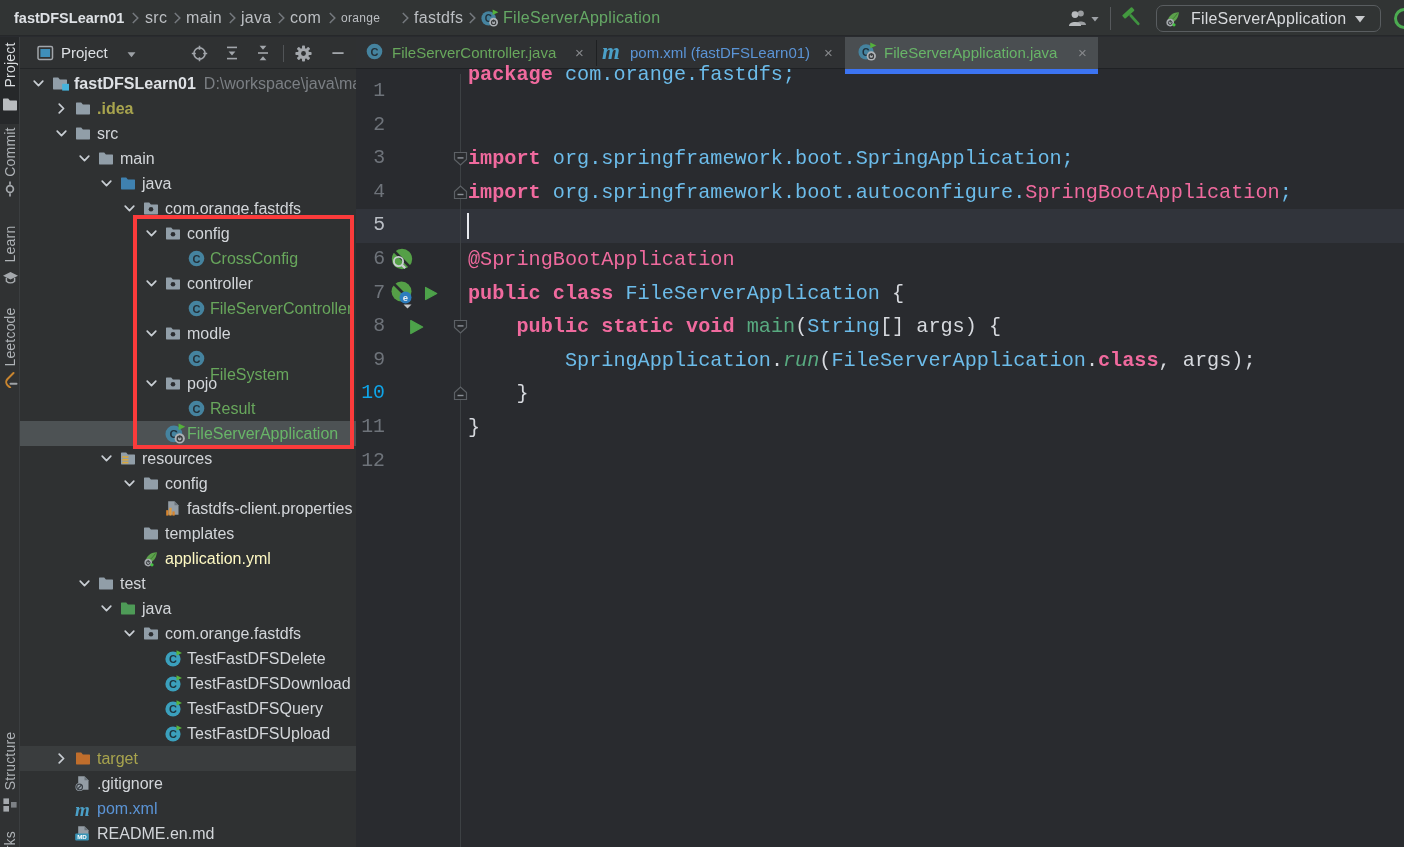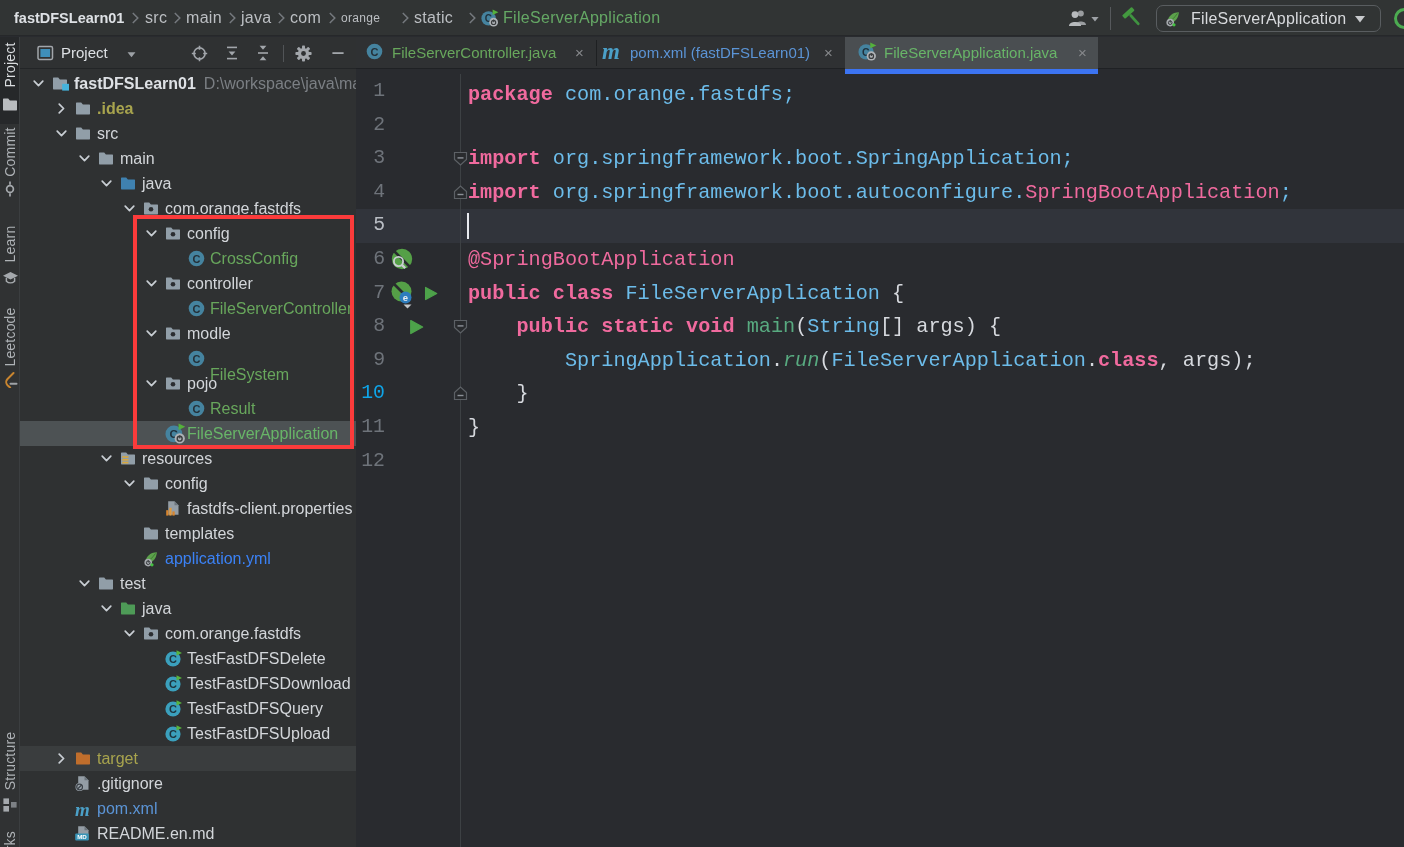--- a/index.html
+++ b/index.html
@@ -14,21 +14,21 @@
 .mth{color:#58aa80}
 .mti{color:#58aa80;font-style:italic}
 </style></head><body>
 <div class="abs" style="left:0;top:0;width:1404px;height:36px;background:#313434;border-bottom:1px solid #26282a"></div>
 <div class="abs" style="left:14px;top:0;height:36px;line-height:36px;font-size:14.5px;letter-spacing:0;color:#dee1e5;font-weight:bold">fastDFSLearn01</div>
 <div class="abs" style="left:145px;top:0;height:36px;line-height:36px;font-size:16px;letter-spacing:.3px;color:#bcbfc3;font-weight:normal">src</div>
 <div class="abs" style="left:186px;top:0;height:36px;line-height:36px;font-size:16px;letter-spacing:.3px;color:#bcbfc3;font-weight:normal">main</div>
 <div class="abs" style="left:241px;top:0;height:36px;line-height:36px;font-size:16px;letter-spacing:.3px;color:#bcbfc3;font-weight:normal">java</div>
 <div class="abs" style="left:290px;top:0;height:36px;line-height:36px;font-size:16px;letter-spacing:.3px;color:#bcbfc3;font-weight:normal">com</div>
 <div class="abs" style="left:341px;top:0;height:36px;line-height:36px;font-size:12px;letter-spacing:.3px;color:#bcbfc3;font-weight:normal">orange</div>
-<div class="abs" style="left:414px;top:0;height:36px;line-height:36px;font-size:16px;letter-spacing:.3px;color:#bcbfc3;font-weight:normal">static</div>
+<div class="abs" style="left:414px;top:0;height:36px;line-height:36px;font-size:16px;letter-spacing:.3px;color:#bcbfc3;font-weight:normal">fastdfs</div>
 <div class="abs" style="left:503px;top:0;height:36px;line-height:36px;font-size:16px;letter-spacing:.3px;color:#65a865;font-weight:normal">FileServerApplication</div>
 <div class="ico" style="left:131px;top:11px"><svg width="9" height="14" viewBox="0 0 9 14">
       <path d="M1.8 2 L6.8 7 L1.8 12" stroke="#75797e" stroke-width="1.5" fill="none"></path>
     </svg></div>
 <div class="ico" style="left:173px;top:11px"><svg width="9" height="14" viewBox="0 0 9 14">
       <path d="M1.8 2 L6.8 7 L1.8 12" stroke="#75797e" stroke-width="1.5" fill="none"></path>
     </svg></div>
 <div class="ico" style="left:228px;top:11px"><svg width="9" height="14" viewBox="0 0 9 14">
       <path d="M1.8 2 L6.8 7 L1.8 12" stroke="#75797e" stroke-width="1.5" fill="none"></path>
     </svg></div>
@@ -289,21 +289,21 @@
         </svg></div>
       <div class="trow" style="left:165px;top:521px"><span style="color:#d3d6da;font-weight:normal">templates</span></div>
       <div class="ico" style="left:143px;top:550px"><svg width="17" height="17" viewBox="0 0 17 17">
           <path d="M2.3 13.8 C2.3 7 7 2.3 13.9 2.3 C13.4 9.2 8.8 13.8 2.3 13.8 z" fill="#5ca14b"></path>
           <path d="M3.5 13 C6.5 10.5 9.5 7.5 12.5 3.5" stroke="#3e7a33" stroke-width="1" fill="none"></path>
           <circle cx="5.2" cy="12.6" r="3.8" fill="#a6aaae"></circle>
           <circle cx="5.2" cy="12.7" r="1.8" fill="none" stroke="#34373a" stroke-width="1"></circle>
           <rect x="4.8" y="10.3" width="0.9" height="2.3" fill="#34373a"></rect>
           <circle cx="9" cy="14.8" r="1.6" fill="#43c240"></circle>
         </svg></div>
-      <div class="trow" style="left:165px;top:546px"><span style="color:#3b82f6;font-weight:normal">application.yml</span></div>
+      <div class="trow" style="left:165px;top:546px"><span style="color:#fef9c3;font-weight:normal">application.yml</span></div>
       <div class="ico" style="left:77px;top:576px"><svg width="15" height="15" viewBox="0 0 15 15">
           <path d="M3.2 5.2 L7.5 9.6 L11.8 5.2" stroke="#c9ced4" stroke-width="1.7" fill="none" stroke-linecap="round" stroke-linejoin="round"></path>
         </svg></div>
       <div class="ico" style="left:98px;top:575px"><svg width="17" height="16" viewBox="0 0 17 16">
           <path d="M1 13.8V3.1c0-.3.25-.6.6-.6h4.6l1.7 1.9h6.5c.35 0 .6.25.6.6v8.8c0 .35-.25.6-.6.6H1.6c-.35 0-.6-.25-.6-.6z" fill="#919ea8"></path>
         </svg></div>
       <div class="trow" style="left:120px;top:571px"><span style="color:#d3d6da;font-weight:normal">test</span></div>
       <div class="ico" style="left:99px;top:601px"><svg width="15" height="15" viewBox="0 0 15 15">
           <path d="M3.2 5.2 L7.5 9.6 L11.8 5.2" stroke="#c9ced4" stroke-width="1.7" fill="none" stroke-linecap="round" stroke-linejoin="round"></path>
         </svg></div>
@@ -438,20 +438,20 @@
     </svg></div>
 <div class="ico" style="left:453px;top:319px"><svg width="15" height="15" viewBox="0 0 15 15">
       <path d="M1.5 1.5 h12 v7 l-6 5.5 l-6 -5.5 z" fill="#292b2e" stroke="#5d6166" stroke-width="1.2"></path>
       <rect x="4.5" y="6.2" width="6" height="1.4" fill="#8b9097"></rect>
     </svg></div>
 <div class="ico" style="left:453px;top:386px"><svg width="15" height="15" viewBox="0 0 15 15">
       <path d="M1.5 13.5 h12 v-7 l-6 -5.5 l-6 5.5 z" fill="#292b2e" stroke="#5d6166" stroke-width="1.2"></path>
       <rect x="4.5" y="8.8" width="6" height="1.4" fill="#8b9097"></rect>
     </svg></div>
 <div class="abs" style="left:467px;top:213px;width:2px;height:26px;background:#e8eaee"></div>
-<div class="code" style="top:78px"><span class="kw">package</span><span class="cy"> com.orange.fastdfs;</span></div>
+<div class="code" style="top:58px"><span class="kw">package</span><span class="cy"> com.orange.fastdfs;</span></div>
 <div class="code" style="top:142.3px"><span class="kw">import</span><span class="cy"> org.springframework.boot.SpringApplication;</span></div>
 <div class="code" style="top:175.8px"><span class="kw">import</span><span class="cy"> org.springframework.boot.autoconfigure.</span><span class="pk">SpringBootApplication</span><span class="cy">;</span></div>
 <div class="code" style="top:243.0px"><span class="pk">@SpringBootApplication</span></div>
 <div class="code" style="top:276.6px"><span class="kw">public class</span><span class="cy"> FileServerApplication</span> {</div>
 <div class="code" style="top:310.2px">    <span class="kw">public static void</span> <span class="mth">main</span>(<span class="cy">String</span>[] args) {</div>
 <div class="code" style="top:343.7px">        <span class="cy">SpringApplication</span>.<span class="mti">run</span>(<span class="cy">FileServerApplication</span>.<span class="kw">class</span>, args);</div>
 <div class="code" style="top:377.3px">    }</div>
 <div class="code" style="top:410.9px">}</div>
 </body></html>

